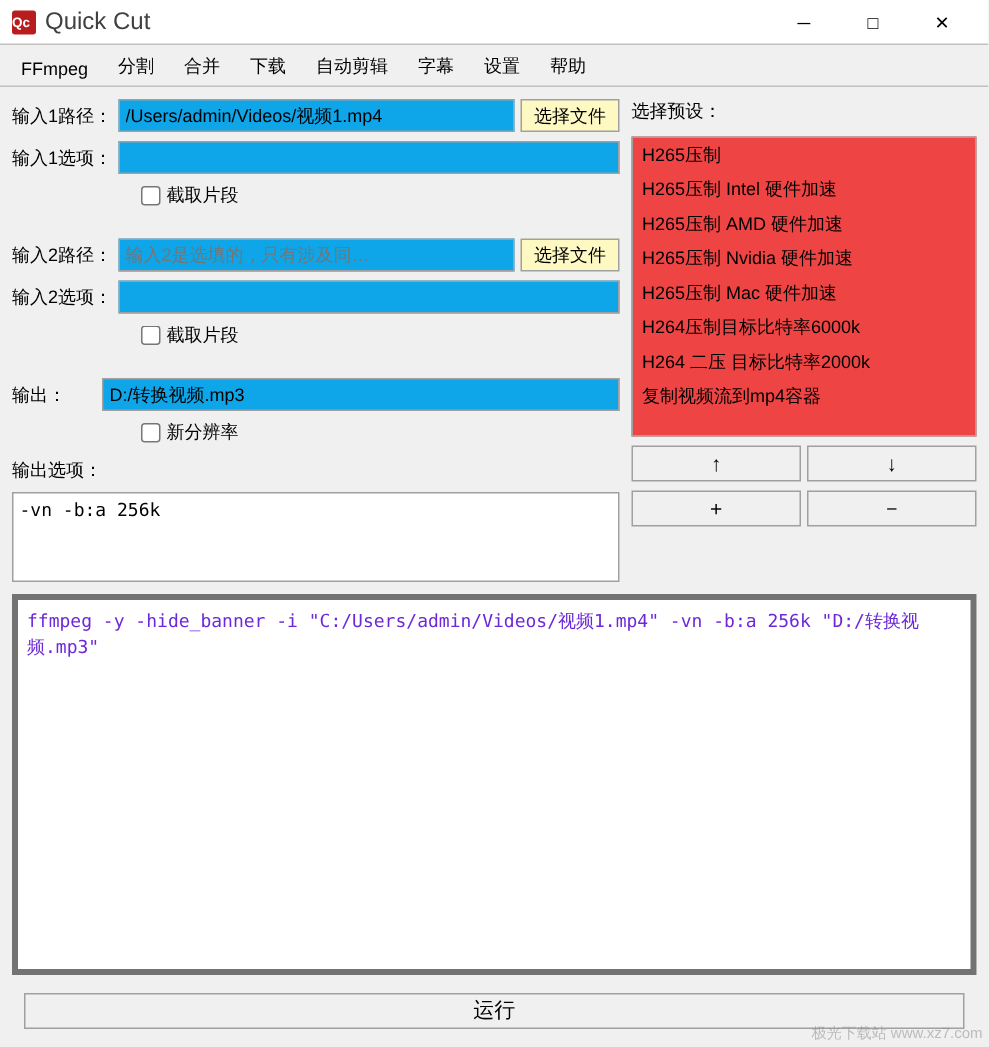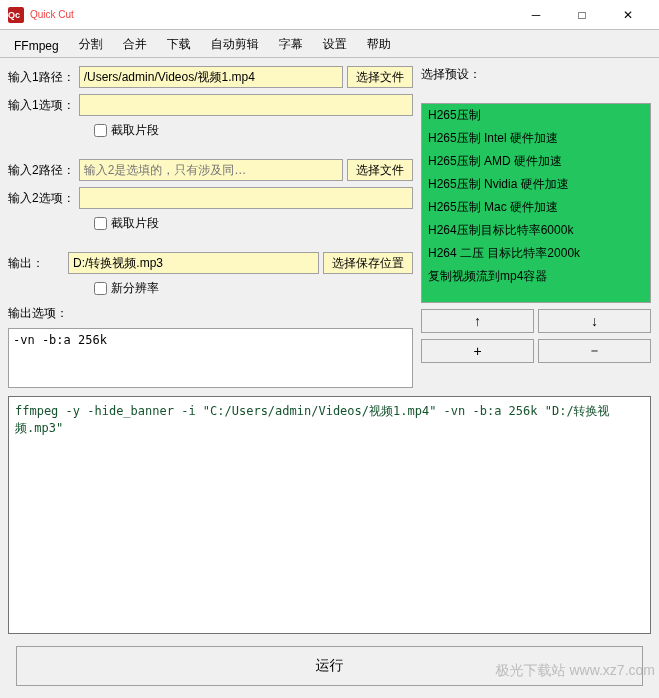--- a/index.html
+++ b/index.html
@@ -30,22 +30,22 @@
     }
     .title-bar-icon {
       width: 16px;
       height: 16px;
       background: #b91c1c;
       border-radius: 2px;
       display: flex; align-items: center; justify-content: flex-start;
       color: white; font-size: 9px; font-weight: bold;
     }
     .title-bar-title {
-      font-size: 10px;
-      color: #ef4444;
+      font-size: 16px;
+      color: #404040;
     }
     .title-bar-controls {
       display: flex;
       gap: 0;
     }
     .title-btn {
       width: 46px;
       height: 30px;
       border: none;
       background: transparent;
@@ -103,21 +103,21 @@
       font-size: 12px;
       white-space: nowrap;
       min-width: 56px;
     }
     .form-input {
       flex: 1;
       height: 22px;
       border: 1px solid #a0a0a0;
       padding: 0 4px;
       font-size: 12px;
-      background: #fef9c3;
+      background: #0ea5e9;
     }
     .form-btn {
       height: 22px;
       padding: 0 8px;
       border: 1px solid #a0a0a0;
       background: #fef9c3;
       font-size: 12px;
       cursor: pointer;
       white-space: nowrap;
     }
@@ -147,26 +147,26 @@
     
     .right-panel {
       width: 230px;
       display: flex;
       flex-direction: column;
       gap: 4px;
     }
 
     .preset-label {
       font-size: 12px;
-      margin-bottom: 16px;
+      margin-bottom: 4px;
     }
 
     .preset-list {
       border: 1px solid #a0a0a0;
-      background: #22c55e;
+      background: #ef4444;
       height: 200px;
       overflow-y: scroll;
       font-size: 12px;
     }
 
     .preset-item {
       padding: 3px 6px;
       cursor: pointer;
       white-space: nowrap;
     }
@@ -191,60 +191,60 @@
       height: 24px;
       border: 1px solid #a0a0a0;
       background: #f0f0f0;
       font-size: 12px;
       cursor: pointer;
       margin-top: 2px;
     }
 
     
     .command-box {
-      border: 1px solid #737373;
+      border: 4px solid #737373;
       background: white;
       flex: 1;
       padding: 6px;
       font-size: 12px;
       font-family: monospace;
-      color: #14532d;
+      color: #6d28d9;
       overflow: auto;
       min-height: 80px;
     }
 
     
     .bottom-bar {
       display: flex;
       align-items: center;
       justify-content: center;
       padding: 4px 8px;
       flex: 0 0 auto;
     }
 
     .run-btn {
       width: 100%;
-      height: 40px;
+      height: 24px;
       background: #f0f0f0;
       border: 1px solid #a0a0a0;
       font-size: 14px;
       cursor: pointer;
     }
 
     
     ::-webkit-scrollbar { width: 14px; }
     ::-webkit-scrollbar-track { background: #f0f0f0; }
     ::-webkit-scrollbar-thumb { background: #c0c0c0; border: 1px solid #a0a0a0; }
 
     .watermark {
       position: absolute;
-      bottom: 18px;
+      bottom: 2px;
       right: 4px;
       opacity: 0.5;
-      font-size: 14px;
+      font-size: 10px;
       color: #888;
     }
   </style>
 </head>
 <body>
 
 <div class="title-bar">
   <div class="title-bar-left">
     <div class="title-bar-icon">
       <span>Qc</span>
@@ -306,21 +306,20 @@
       <div class="checkbox-row">
         <input type="checkbox" style="">
         <span>截取片段</span>
       </div>
 
       <div class="section-divider"></div>
 
       <div class="form-row">
         <span class="form-label">输出：</span>
         <input type="text" class="form-input" value="D:/转换视频.mp3" style="">
-        <button class="form-btn">选择保存位置</button>
       </div>
 
       <div class="checkbox-row">
         <input type="checkbox" style="">
         <span>新分辨率</span>
       </div>
 
       <div class="form-row">
         <span class="form-label">输出选项：</span>
       </div>

